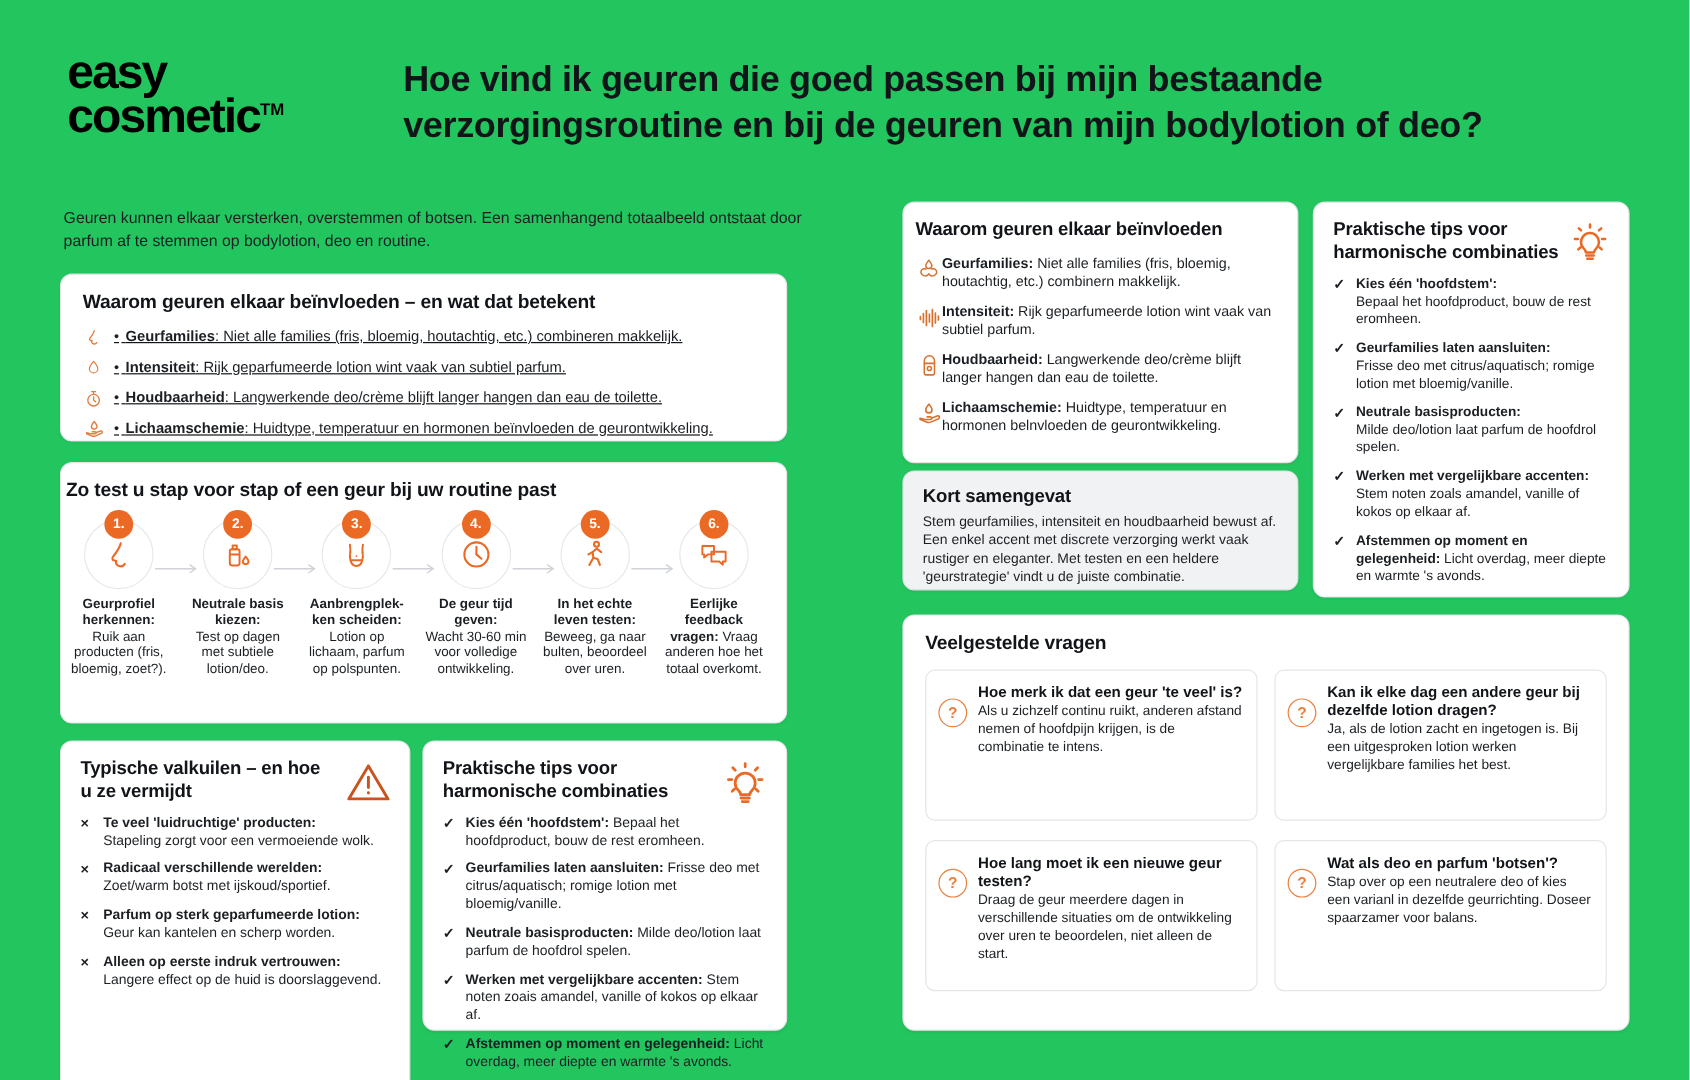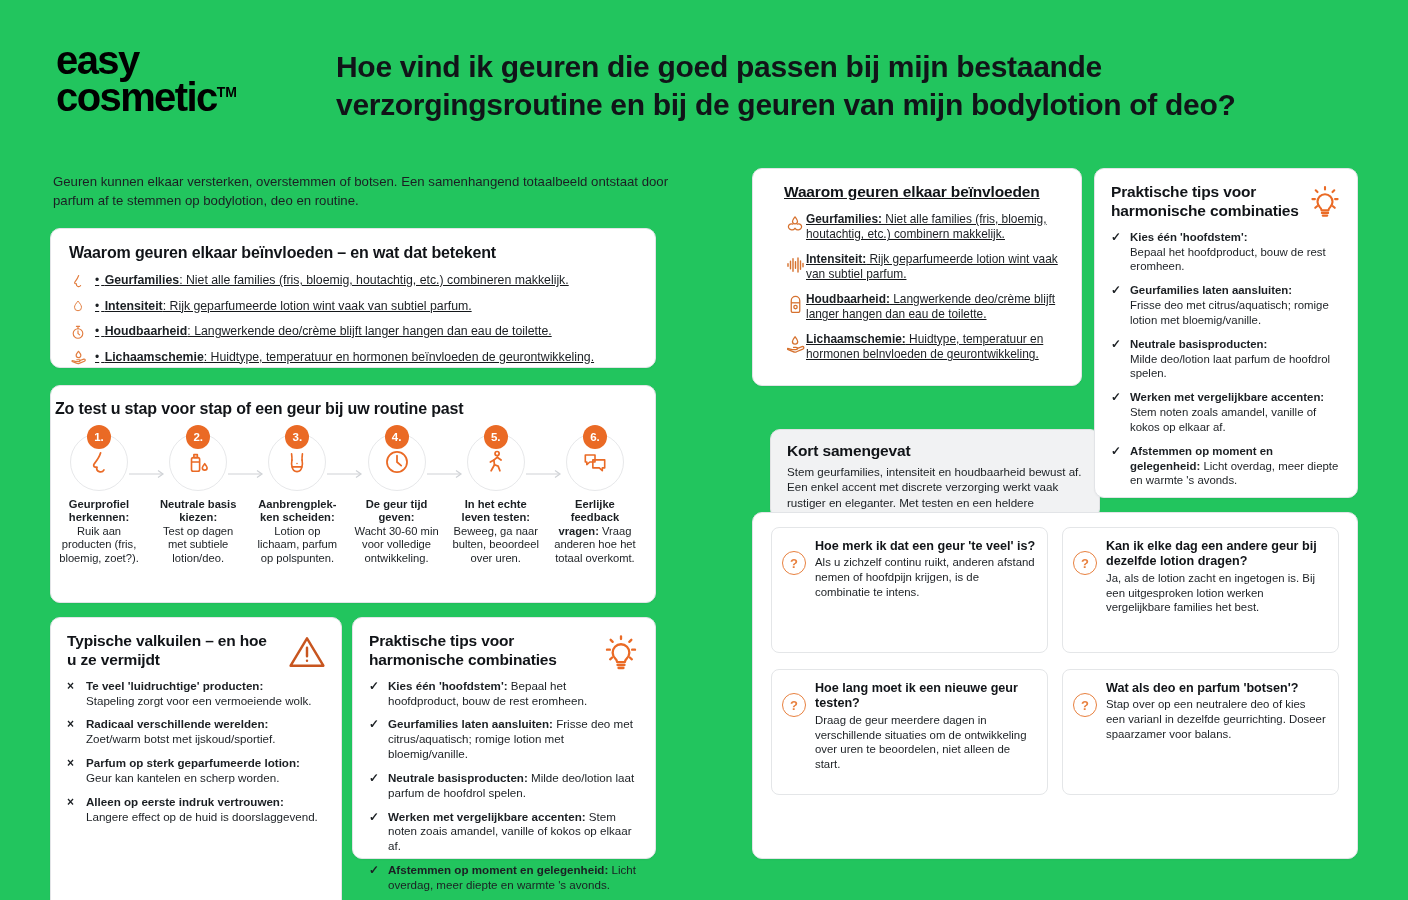--- a/index.html
+++ b/index.html
@@ -91,27 +91,27 @@
   .li-row { display:flex; gap:7px; margin-top:9px; }
   .li-mark { flex:0 0 12px; font-size:12px; line-height:1.25; color:#1b1f23; font-weight:bold; }
   .li-body { font-size:11.6px; line-height:1.28; color:#1b1f23; }
   .li-body b { font-weight:bold; }
 
   
   #card-tips-left { left:352px; top:617px; width:304px; height:242px; padding:14px 16px 0 16px; }
   #card-tips-left .card-title { width:215px; font-size:15.5px; }
 
   
-  #card-influence-right { left:752px; top:168px; width:330px; height:218px; padding:14px 18px 0 31px;text-decoration:underline; }
+  #card-influence-right { left:752px; top:168px; width:330px; height:218px; padding:14px 18px 0 10px; }
   #card-influence-right .card-title { font-size:15.5px; margin-bottom:10px; }
   .ir-row { display:flex; margin-bottom:9px; align-items:flex-start; }
   .ir-ico { flex:0 0 22px; width:22px; height:24px; display:flex; align-items:center; justify-content:center; margin-top:1px;}
   .ir-txt { font-size:11.9px; line-height:1.3; color:#1b1f23; }
 
-  #card-summary { left:752px; top:429px; width:330px; height:90px; padding:12px 16px 0 16px;margin-left:18px; }
+  #card-summary { left:752px; top:392px; width:330px; height:100px; padding:12px 16px 0 16px; }
   #card-summary .card-title { font-size:15.5px; margin-bottom:3px; }
   #card-summary .sum-body { font-size:11.6px; line-height:1.33; color:#1b1f23; }
 
   #card-tips-right { left:1094px; top:168px; width:264px; height:330px; padding:14px 16px 0 16px; }
   #card-tips-right .card-title { width:190px; font-size:15.5px; }
   #card-tips-right .li-row { margin-top:9px; }
   #card-tips-right .li-body { font-size:11.4px; line-height:1.3; }
 
   
   #card-faq { left:752px; top:512px; width:606px; height:347px; padding:14px 18px 0 18px; }
@@ -429,20 +429,21 @@
         <span class="li-mark">✓</span>
         <span class="li-body"><b>Werken met vergelijkbare accenten:</b><span> Stem noten zoals amandel, vanille of kokos op elkaar af.</span></span>
       </div>
     <div class="li-row">
         <span class="li-mark">✓</span>
         <span class="li-body"><b>Afstemmen op moment en gelegenheid:</b><span> Licht overdag, meer diepte en warmte 's avonds.</span></span>
       </div>
   </div>
 
   <div class="card" id="card-faq">
+    <div class="card-title">Veelgestelde vragen</div>
     <div class="faq-grid">
 
       <div class="faq-item">
         <div class="faq-q">?</div>
         <div class="faq-body">
           <div class="faq-title">Hoe merk ik dat een geur 'te veel' is?</div>
           <div class="faq-ans">Als u zichzelf continu ruikt, anderen afstand nemen of hoofdpijn krijgen, is de combinatie te intens.</div>
         </div>
       </div>
 

